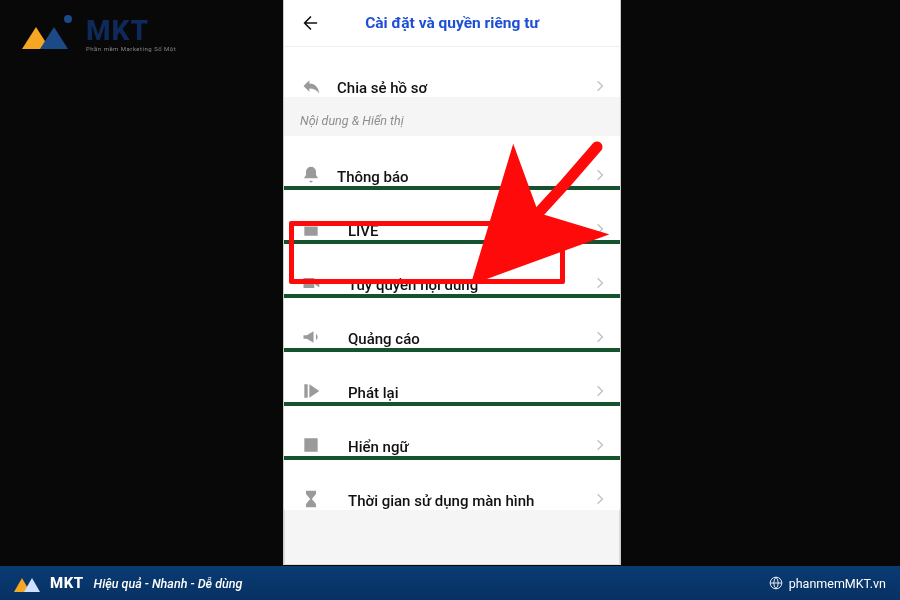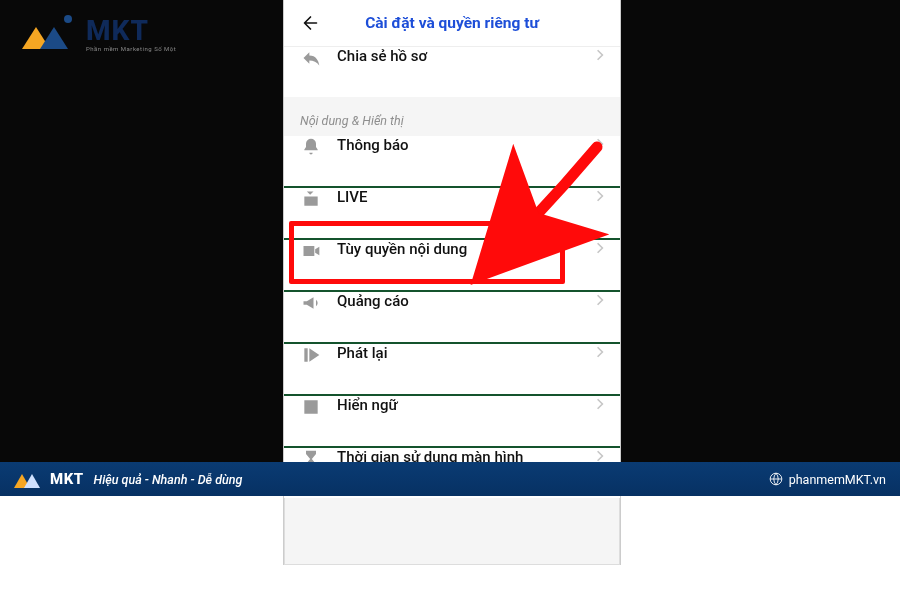--- a/index.html
+++ b/index.html
@@ -1,34 +1,34 @@
 <!DOCTYPE html>
 <html><head>
 <meta charset="utf-8">
 <style>
   html,body{margin:0;padding:0;width:900px;height:600px;font-family:-apple-system,BlinkMacSystemFont,"Segoe UI",Roboto,Arial,sans-serif;overflow:hidden;}
-  .stage{position:relative;width:900px;height:496px;background:#080808;}
+  .stage{position:relative;width:900px;height:600px;background:#080808;}
   
   .logo-top{position:absolute;left:22px;top:14px;display:flex;align-items:center;gap:8px;}
   .logo-mark{width:56px;height:32px;position:relative;}
   .logo-mark .tri{position:absolute;border-style:solid;}
   .logo-mark .t1{left:0;bottom:0;border-width:0 14px 22px 14px;border-color:transparent transparent #f5a623 transparent;}
   .logo-mark .t2{left:18px;bottom:0;border-width:0 14px 22px 14px;border-color:transparent transparent #1b4a86 transparent;}
   .logo-mark .circ{position:absolute;right:6px;top:-2px;width:8px;height:8px;border-radius:50%;background:#1b4a86;}
   .logo-text{font-weight:800;font-size:28px;color:#0f2a5a;letter-spacing:1px;}
   .logo-text-white{font-weight:800;font-size:15px;color:#fff;letter-spacing:.5px;}
   .logo-sub{font-size:6px;color:#888;margin-top:-2px;letter-spacing:.5px;}
   
   .phone{position:absolute;left:283px;top:0;width:336px;height:565px;background:#f5f5f5;border-left:1px solid #ccc;border-right:1px solid #ccc;box-shadow:0 0 0 1px #ddd inset;}
   .ph-header{height:46px;background:#fff;display:flex;align-items:center;padding:0 14px;border-bottom:1px solid #eee;}
   .back-ic{width:22px;height:22px;display:flex;align-items:center;justify-content:center;}
   .back-ic svg{width:18px;height:18px;stroke:#111;stroke-width:2.2;fill:none;stroke-linecap:round;stroke-linejoin:round;}
   .ph-title{flex:1;text-align:center;font-weight:700;font-size:15.5px;color:#1d4ed8;margin-left:-22px;}
-  .row{display:flex;align-items:flex-start;height:50px;padding:0 16px;background:#fff;}
-  .row + .row{border-top:2px solid #14532d;}
+  .row{display:flex;align-items:flex-end;height:50px;padding:0 16px;background:#fff;}
+  .row + .row{border-top:4px solid #14532d;gap:11px;}
   .row-ic{width:22px;height:22px;margin-right:15px;color:#9a9a9a;display:flex;align-items:center;justify-content:center;}
   .row-ic svg{width:20px;height:20px;fill:#9a9a9a;}
   .row-lbl{flex:1;font-size:15px;color:#111;font-weight:500;}
   .row-chev{color:#c6c6c6;}
   .row-chev svg{width:8px;height:14px;stroke:#c6c6c6;stroke-width:2;fill:none;}
   .section-hdr{padding:16px 16px 8px;font-size:12.5px;color:#8e8e8e;background:#f5f5f5;font-style:italic;}
   .block-top{background:#fff;margin-top:0;}
   .block{background:#fff;}
   
   .hl-box{position:absolute;border:5px solid #ff0a0a;border-radius:2px;pointer-events:none;}

